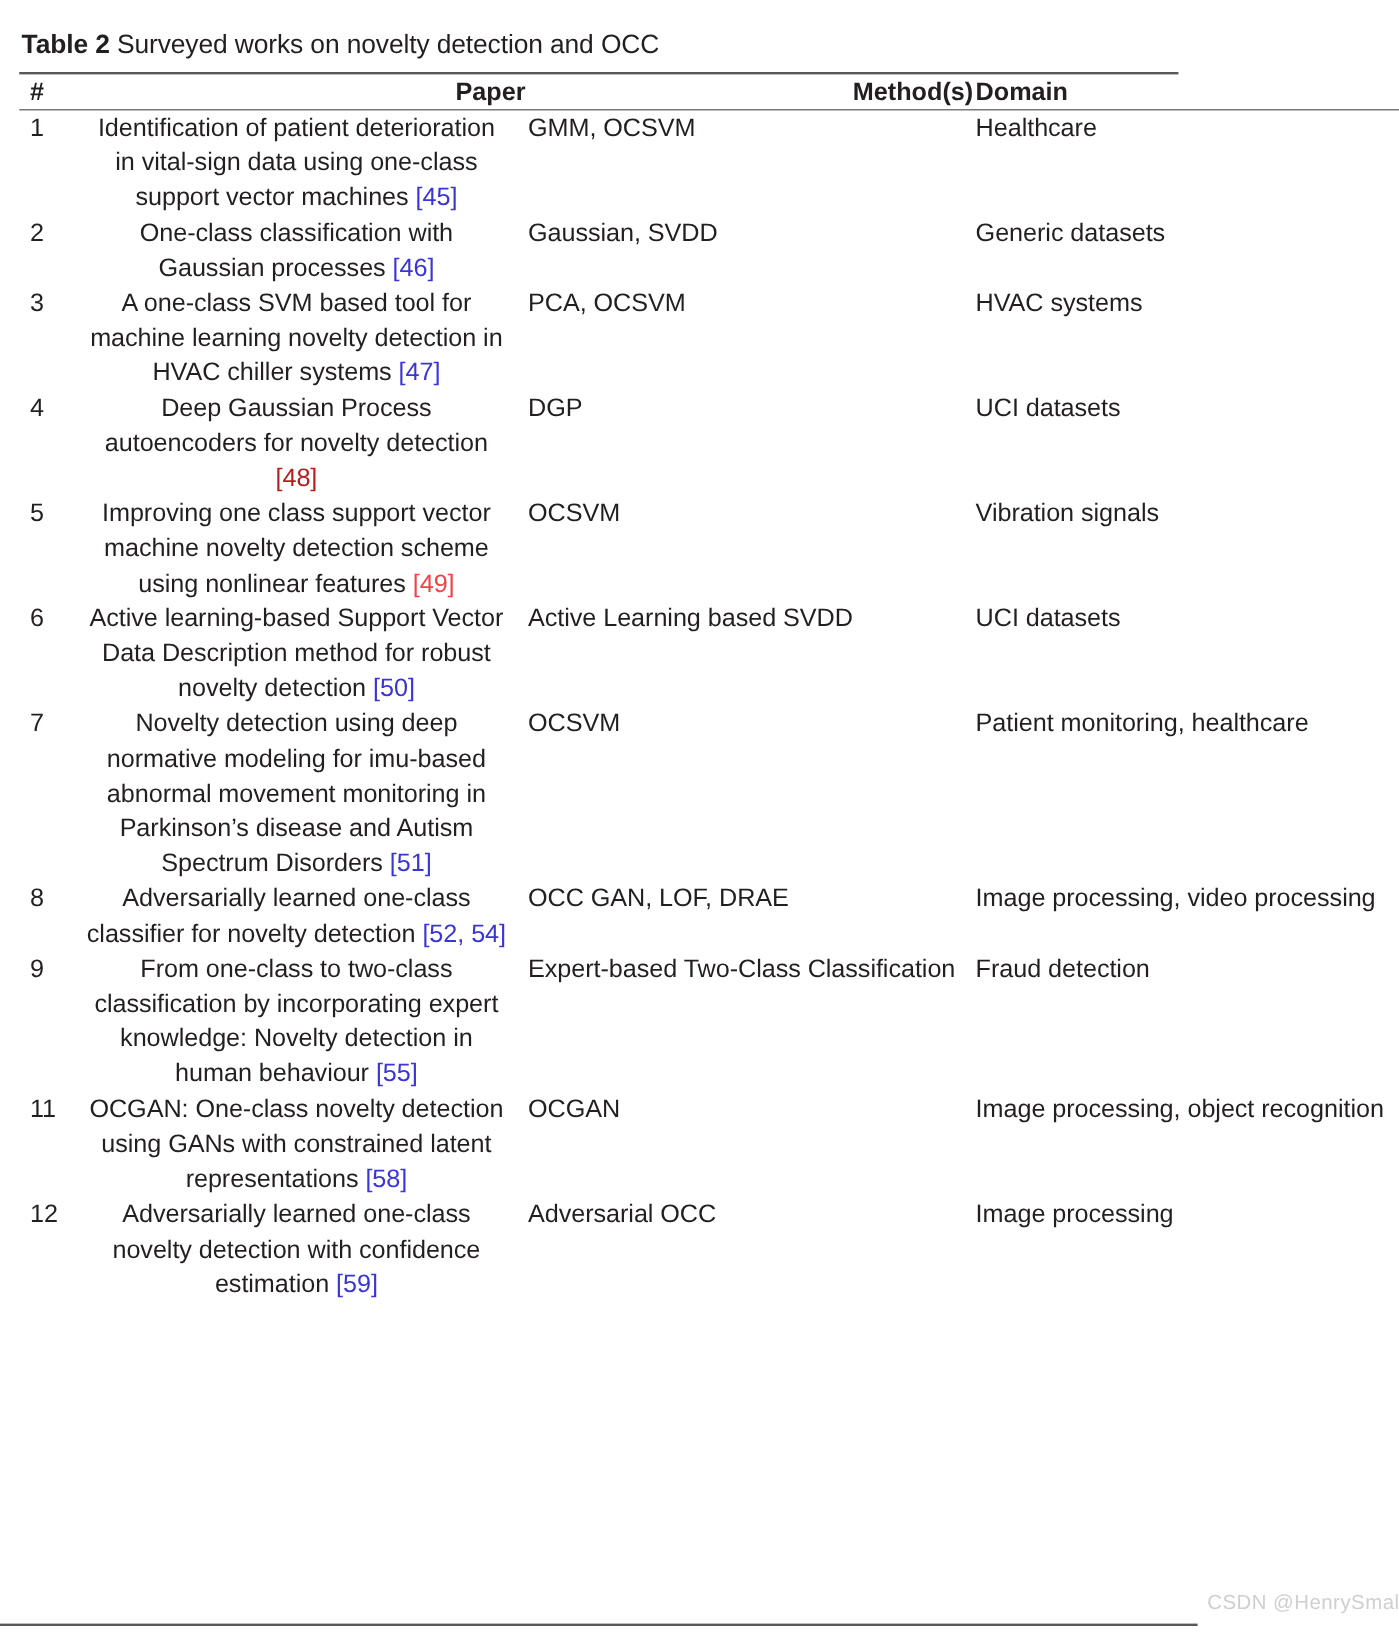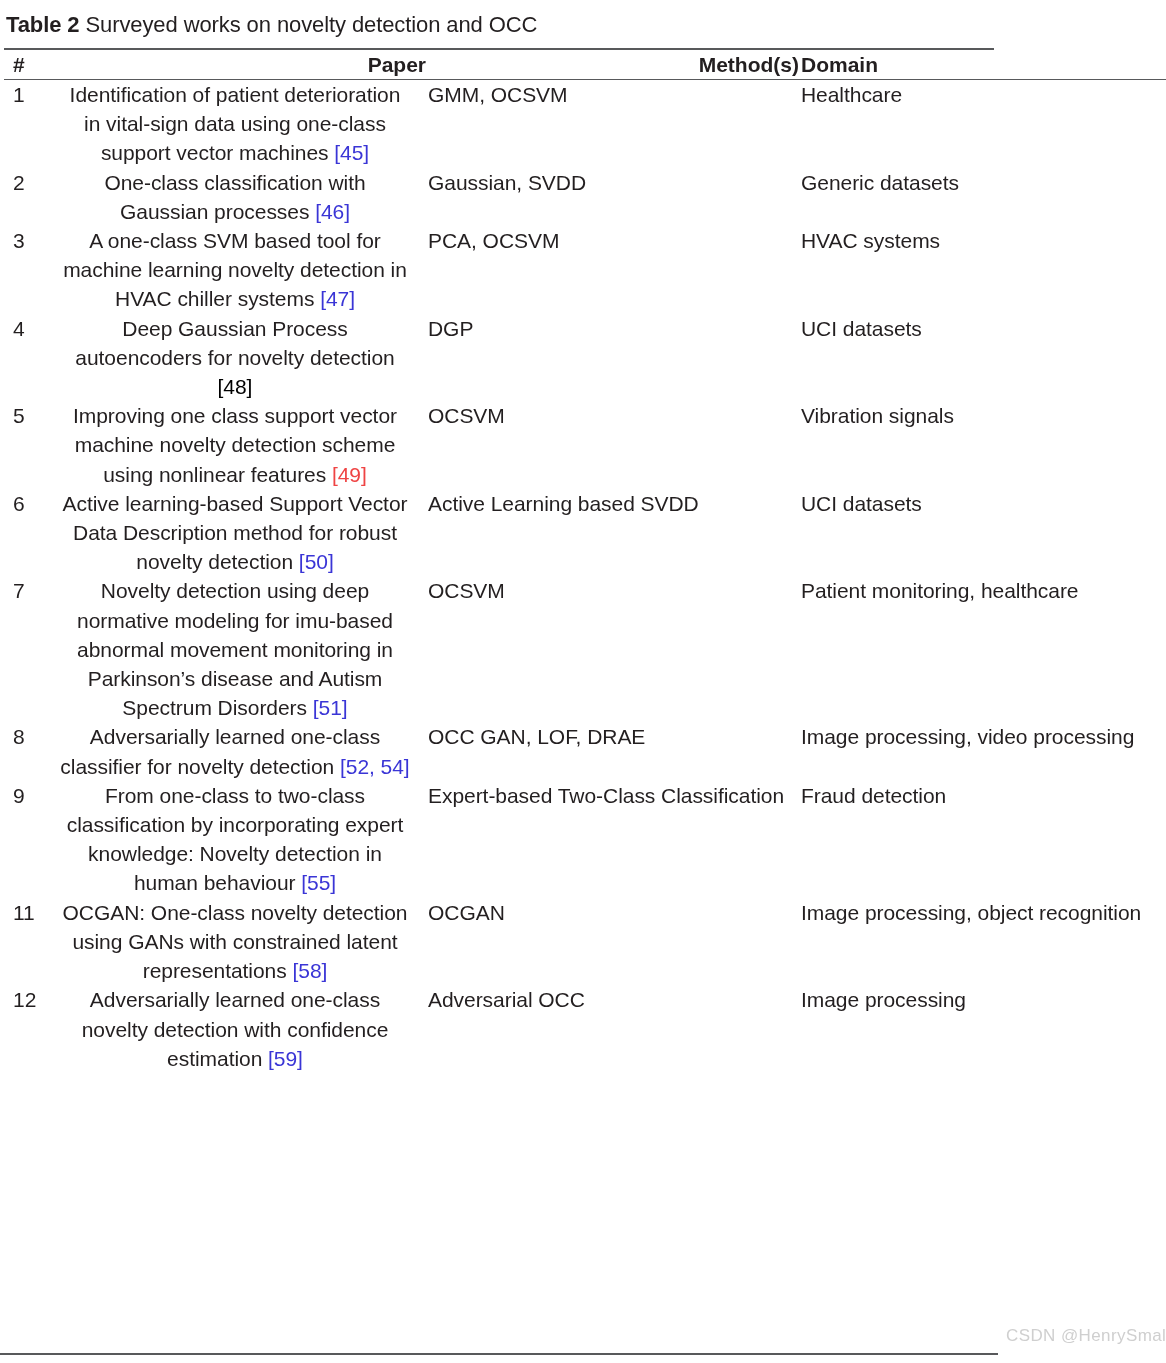--- a/index.html
+++ b/index.html
@@ -13,21 +13,21 @@
     font-family: "Liberation Sans", sans-serif;
     color: #231f20;
     position: relative;
     overflow: hidden;
   }
 
   .table-wrap {
     position: relative;
     width: 998px;
     box-sizing: border-box;
-    padding: 4px;
+    padding: 16px;
   }
 
   
   .caption {
     font-size: 22px;
     line-height: 30px;
     padding: 6px 0 8px 2px;
     color: #231f20;
     letter-spacing: -0.1px;
     white-space: nowrap;
@@ -165,21 +165,21 @@
           <td class="d-dom">Generic datasets</td>
         </tr>
         <tr>
           <td class="d-num">3</td>
           <td class="d-paper"><span>A one-class SVM based tool for machine learning novelty detection in HVAC chiller systems </span><span class="ref" style="color: rgb(58, 53, 214);">[47]</span></td>
           <td class="d-meth">PCA, OCSVM</td>
           <td class="d-dom">HVAC systems</td>
         </tr>
         <tr>
           <td class="d-num">4</td>
-          <td class="d-paper"><span>Deep Gaussian Process autoencoders for novelty detection </span><span class="ref" style="color: #000000;">[48]</span></td>
+          <td class="d-paper"><span>Deep Gaussian Process autoencoders for novelty detection </span><span class="ref" style="color: #b91c1c;">[48]</span></td>
           <td class="d-meth">DGP</td>
           <td class="d-dom">UCI datasets</td>
         </tr>
         <tr>
           <td class="d-num">5</td>
           <td class="d-paper"><span>Improving one class support vector machine novelty detection scheme using nonlinear features </span><span class="ref" style="color: #ef4444;">[49]</span></td>
           <td class="d-meth">OCSVM</td>
           <td class="d-dom">Vibration signals</td>
         </tr>
         <tr>

